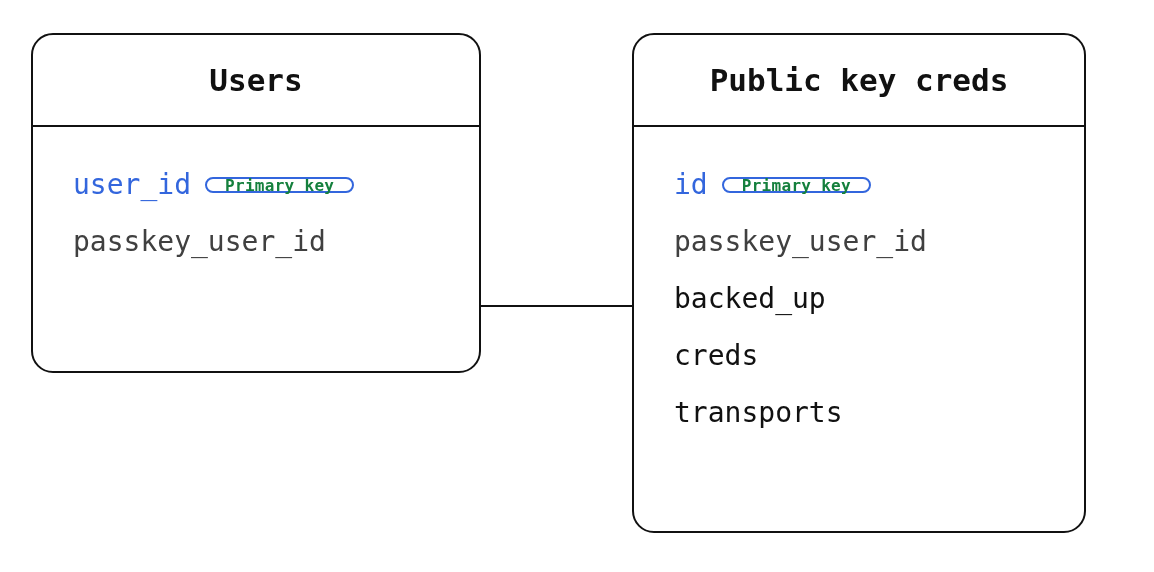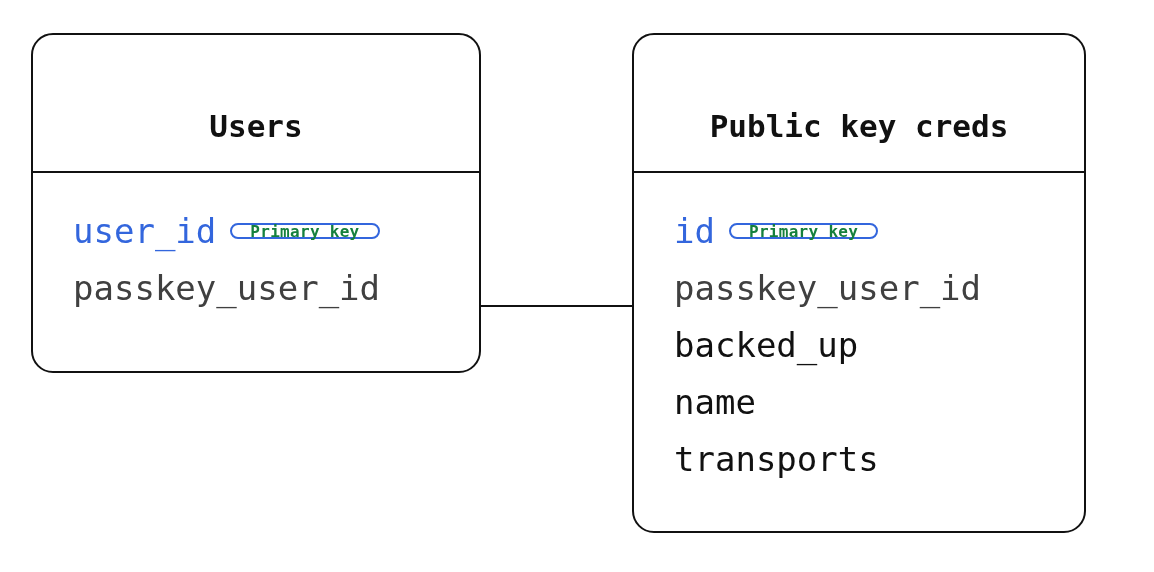--- a/index.html
+++ b/index.html
@@ -36,21 +36,20 @@
     display: flex;
     flex-direction: column;
   }
   .entity-header {
     flex: 0 0 auto;
     height: 90px;
     display: flex;
     align-items: center;
     justify-content: center;
     border-bottom: 2px solid #111111;
-    margin-top: 46px;
   }
   .entity-title {
     font-family: "DejaVu Sans Mono", "Liberation Mono", monospace;
     font-size: 31px;
     font-weight: bold;
     color: #111111;
     letter-spacing: 0px;
     white-space: nowrap;
   }
   .entity-fields {
@@ -59,21 +58,21 @@
     box-sizing: border-box;
   }
   .field-row {
     display: flex;
     align-items: center;
     height: 28px;
     margin-bottom: 29px;
   }
   .field-name {
     font-family: "DejaVu Sans Mono", "Liberation Mono", monospace;
-    font-size: 34px;
+    font-size: 28px;
     font-weight: normal;
     color: #111111;
     white-space: nowrap;
     line-height: 28px;
   }
   .field-name.pk   { color: #3366dd; }
   .field-name.fk   { color: #404040; }
 
   .badge {
     margin-left: 14px;
@@ -134,21 +133,21 @@
 
       <div class="field-row">
         <span class="field-name fk">passkey_user_id</span>
       </div>
 
       <div class="field-row">
         <span class="field-name">backed_up</span>
       </div>
 
       <div class="field-row">
-        <span class="field-name">name</span>
+        <span class="field-name">creds</span>
       </div>
 
       <div class="field-row">
         <span class="field-name">transports</span>
       </div>
 
     </div>
   </div>
 
 </div>

